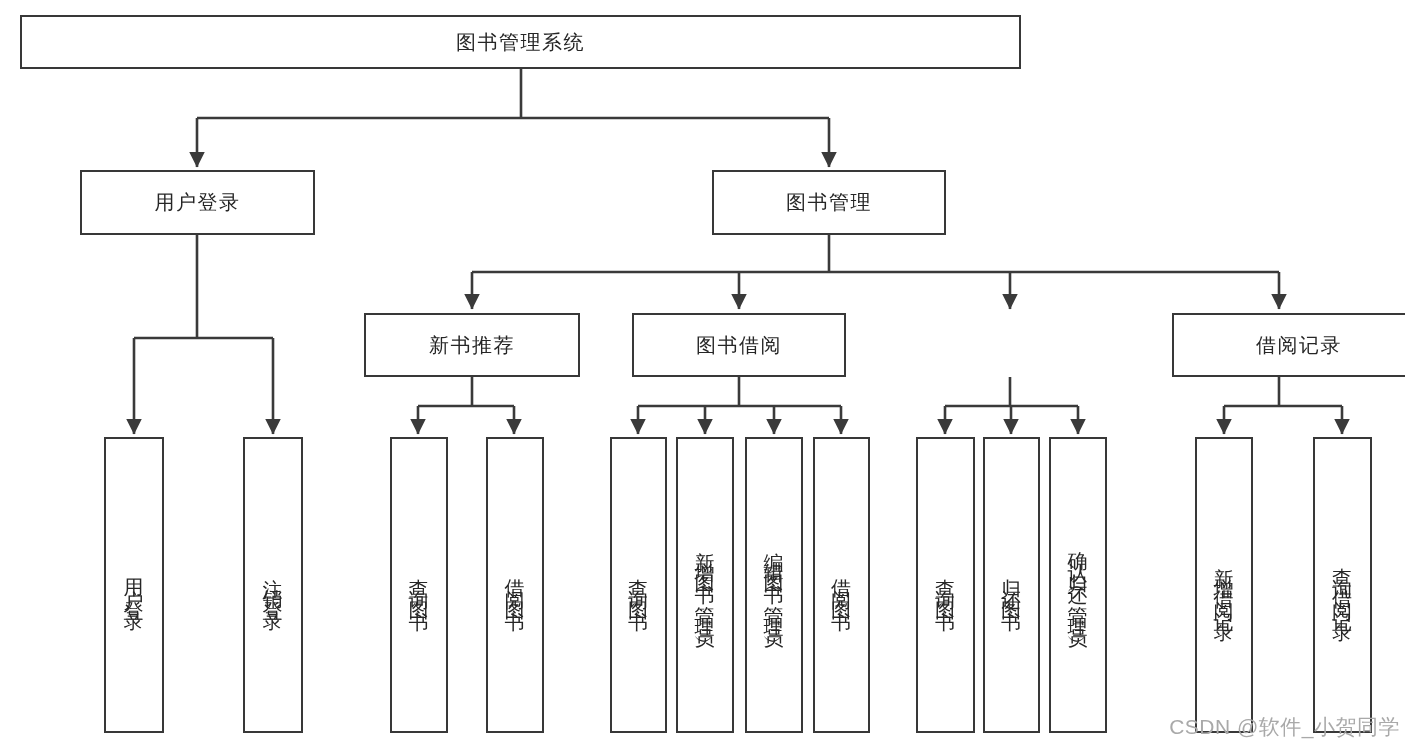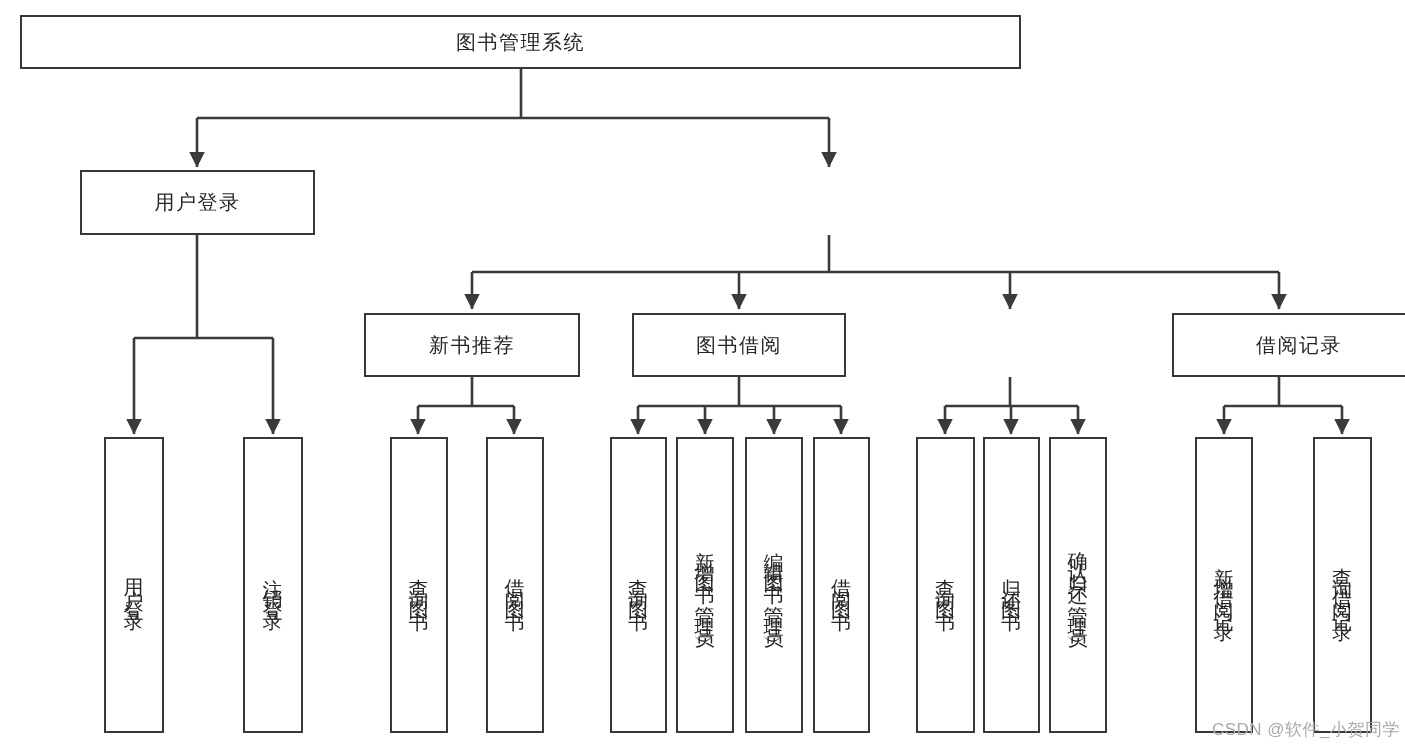--- a/index.html
+++ b/index.html
@@ -49,21 +49,21 @@
     writing-mode: vertical-rl;
     font-size: 20px;
     letter-spacing: 11px;
     line-height: 1;
     white-space: nowrap;
   }
   .watermark {
     position: absolute;
     right: 5px;
     bottom: 6px;
-    font-size: 17px;
+    font-size: 21px;
     letter-spacing: 0.5px;
     color: var(--watermark, #a9a9a9);
     white-space: nowrap;
   }
 </style>
 </head>
 <body>
 
 <div class="stage">
 
@@ -107,20 +107,23 @@
     <path class="connector" marker-end="url(#arw)" d="M1224 406 V434"></path>
     <path class="connector" marker-end="url(#arw)" d="M1342 406 V434"></path>
   </svg>
 
   <div class="box hbox" style="left:20px;top:15px;width:1001px;height:54px">
     <span class="lbl">图书管理系统</span>
   </div>
 
   <div class="box hbox" style="left:80px;top:170px;width:235px;height:65px">
     <span class="lbl">用户登录</span>
+  </div>
+  <div class="box hbox" style="left:712px;top:170px;width:234px;height:65px">
+    <span class="lbl">图书管理</span>
   </div>
 
   <div class="box hbox" style="left:364px;top:313px;width:216px;height:64px">
     <span class="lbl">新书推荐</span>
   </div>
   <div class="box hbox" style="left:632px;top:313px;width:214px;height:64px">
     <span class="lbl">图书借阅</span>
   </div>
   <div class="box hbox" style="left:1172px;top:313px;width:254px;height:64px">
     <span class="lbl">借阅记录</span>

